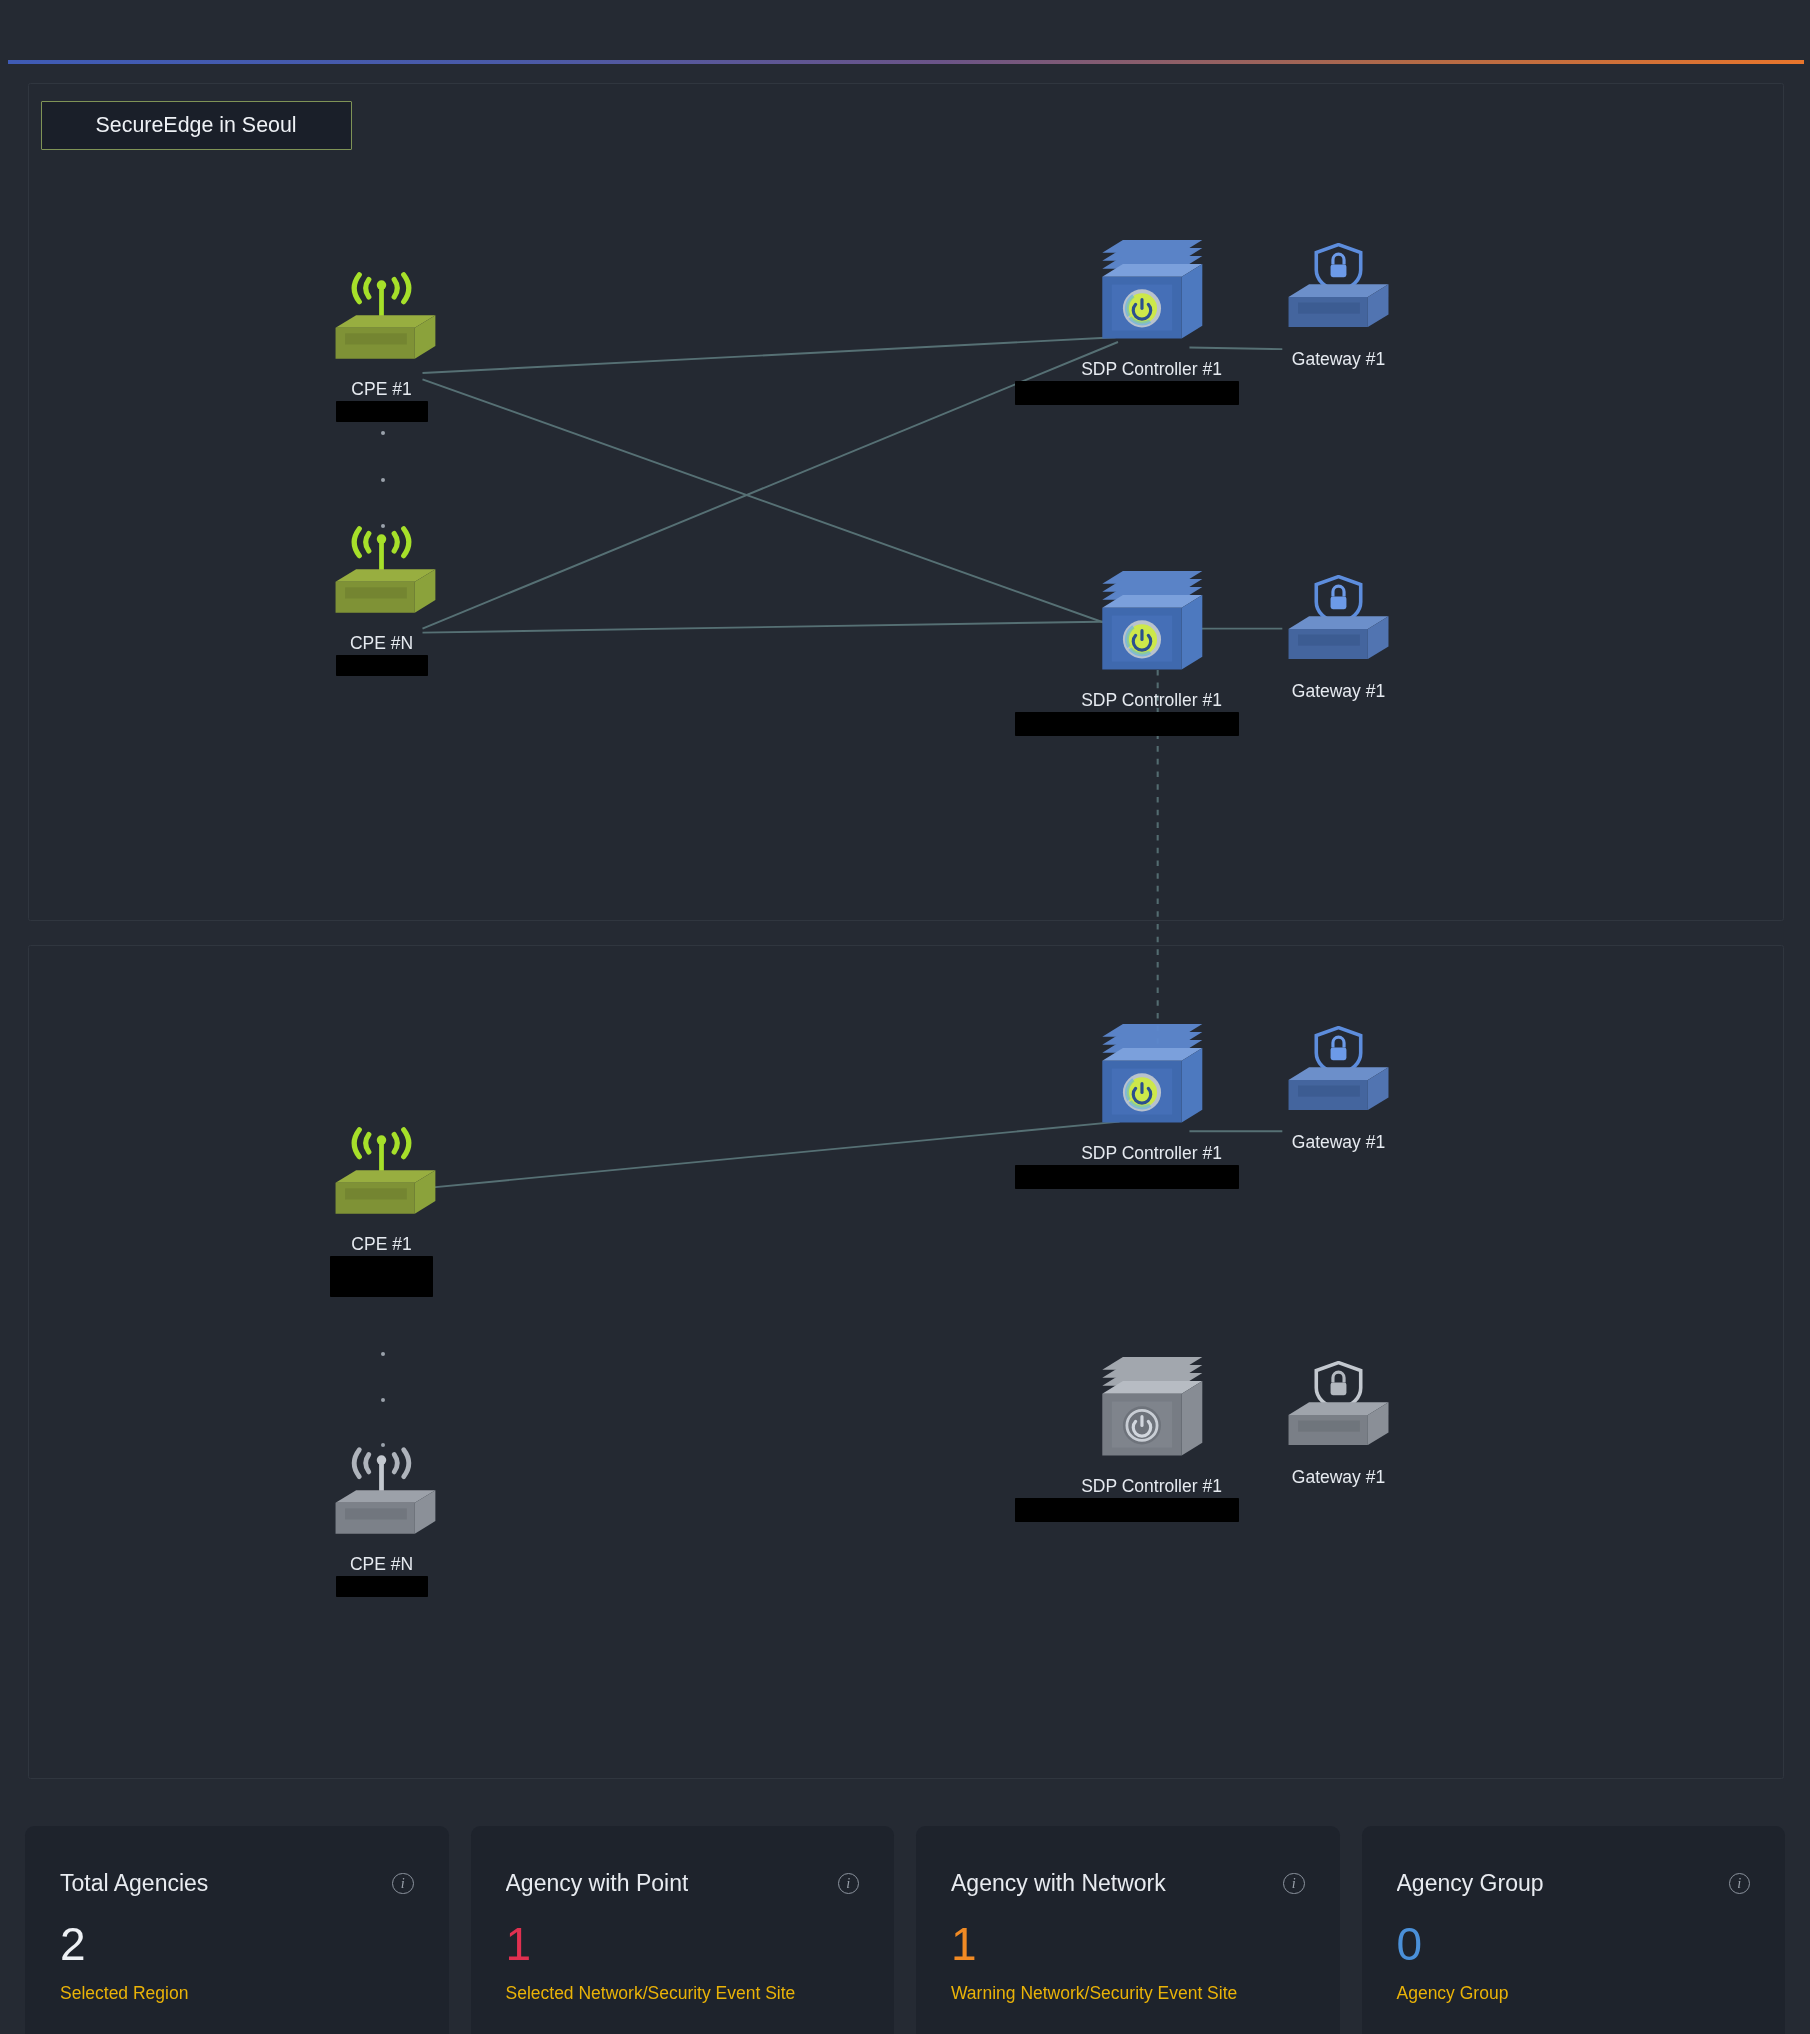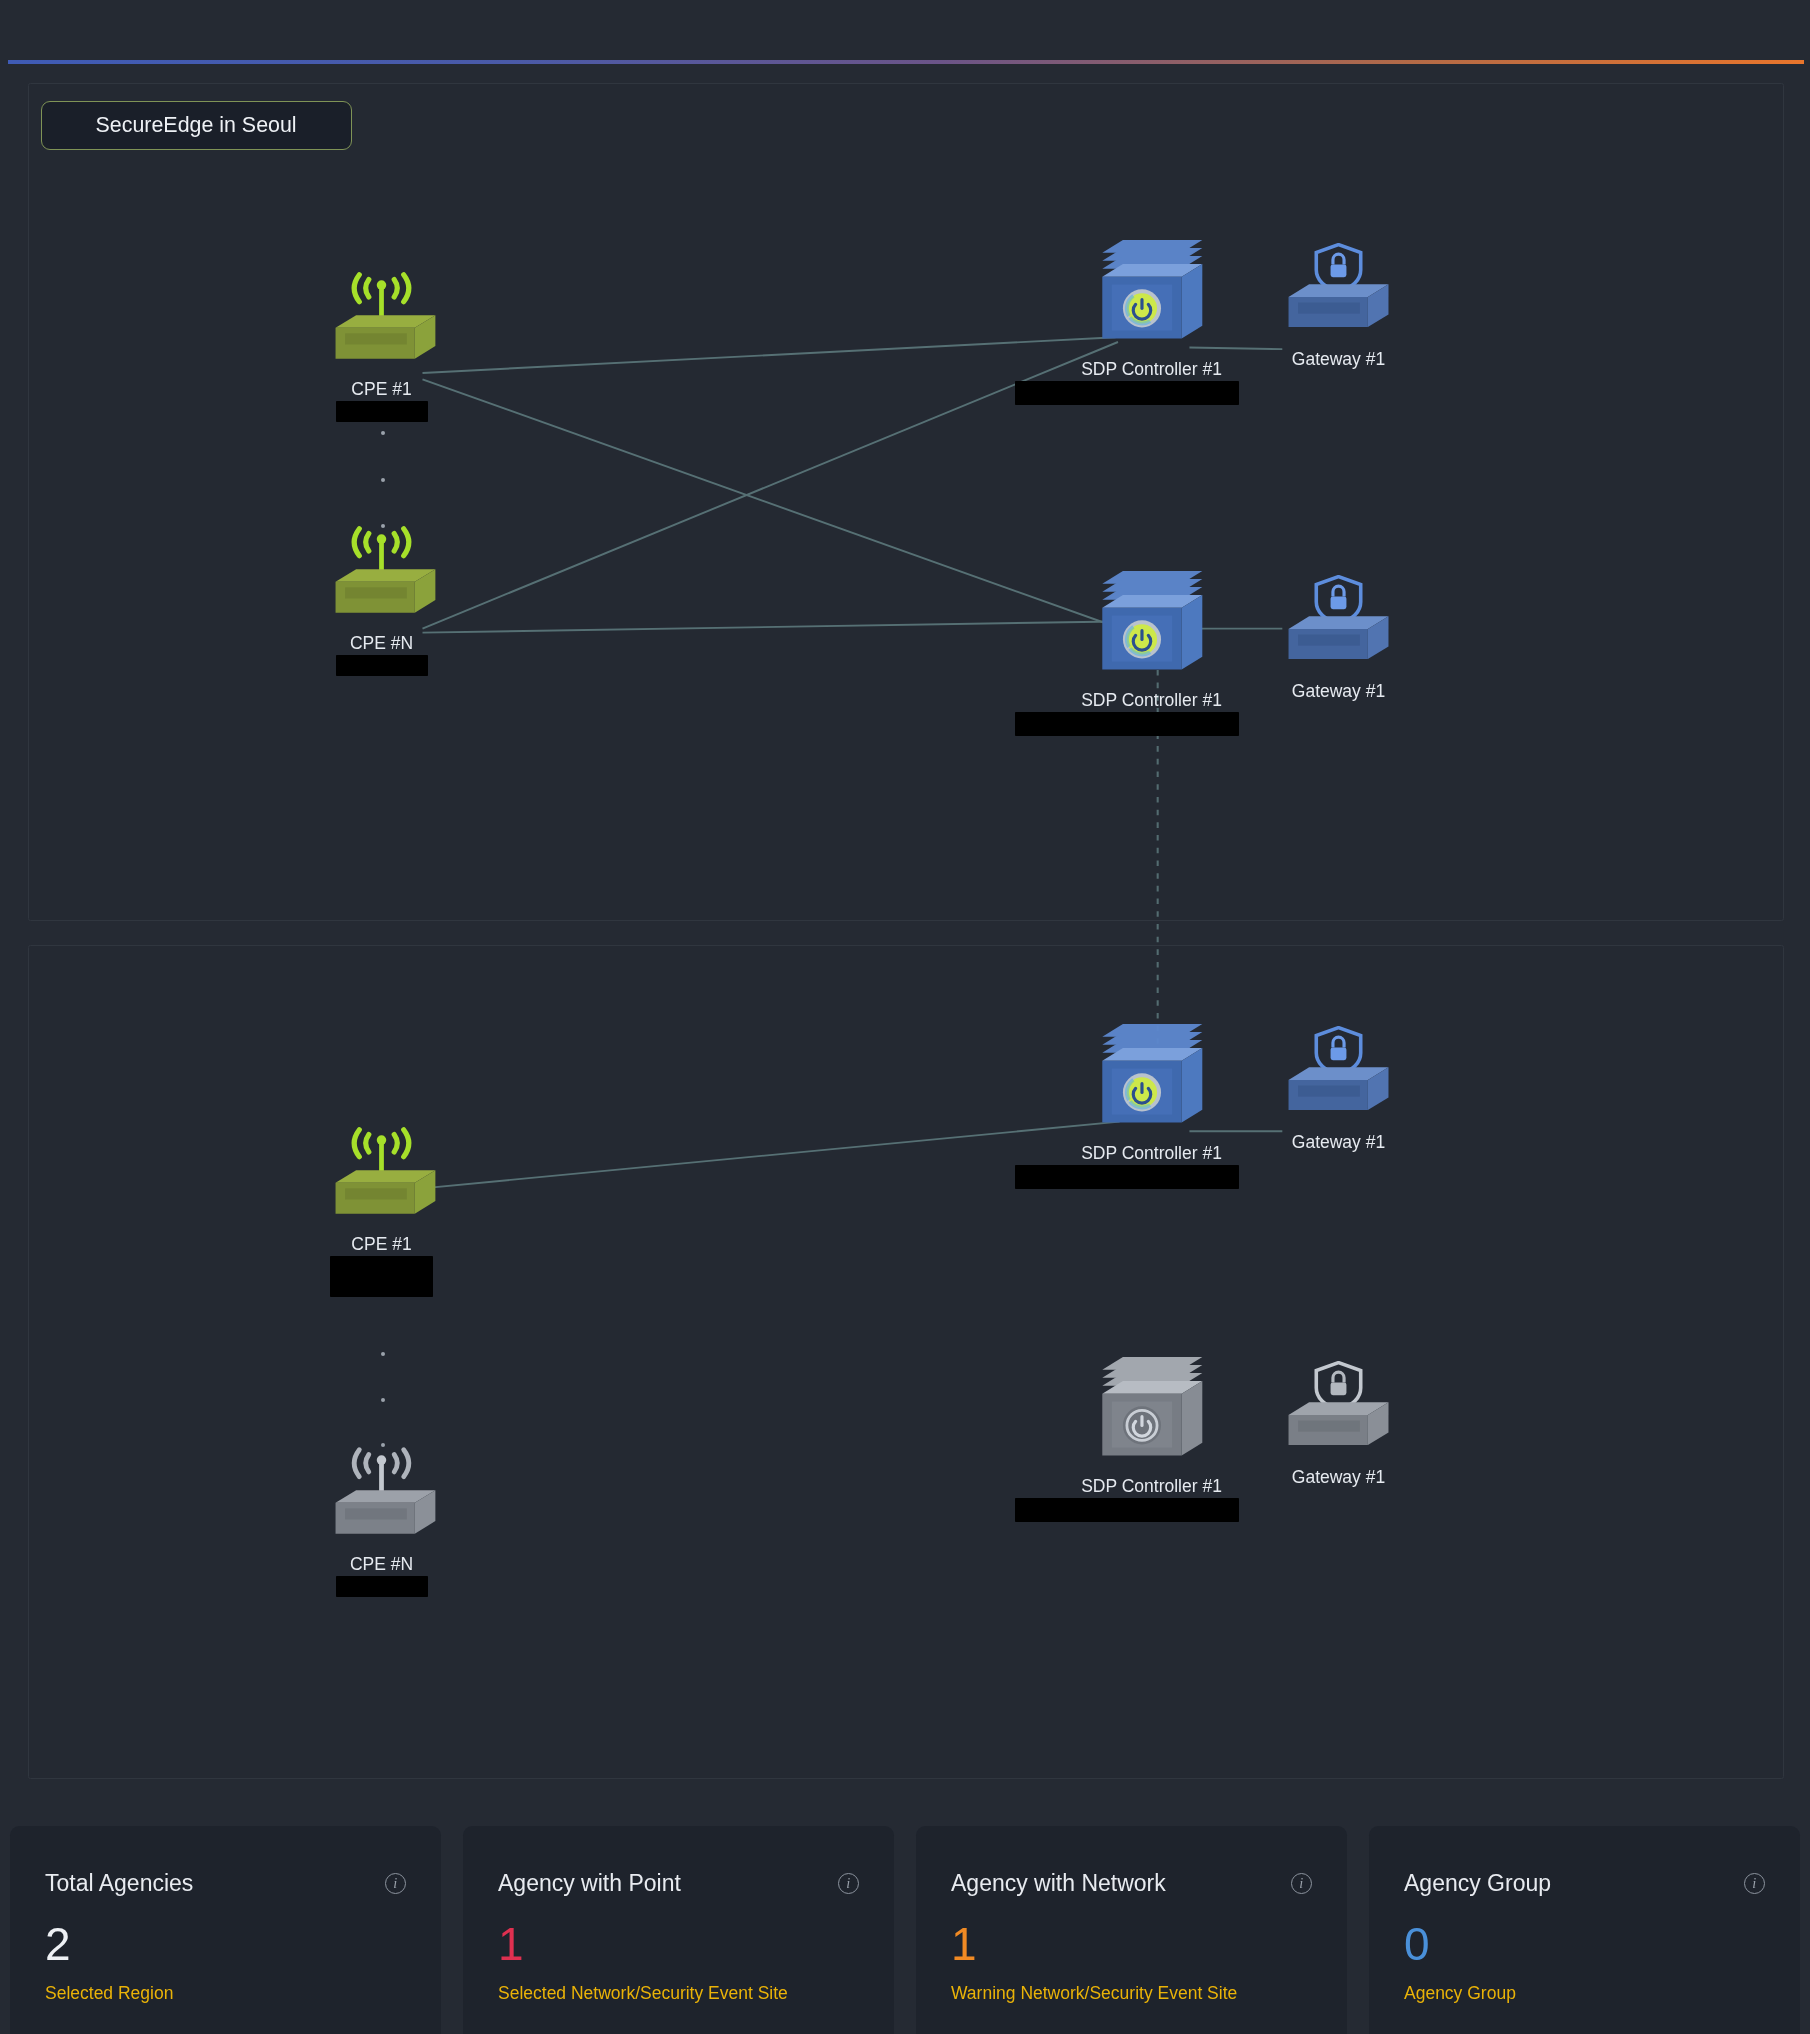--- a/index.html
+++ b/index.html
@@ -85,21 +85,21 @@
   #panel-seoul   { top: 8px;   height: 838px; }
   #panel-daejeon { top: 870px; height: 834px; }
 
   .region-badge {
     position: absolute;
     left: 12.7px; top: 18px;
     min-width: 311px;
     padding: 11px 16px;
     background: #1a1f29;
     border: 0.8px solid #7f9356;
-    border-radius: 9px;
+    border-radius: 1px;
     color: #eef1f5;
     font-size: 21.4px;
     text-align: center;
     white-space: nowrap;
   }
 
   
   .links {
     position: absolute;
     left: 0; top: 0;
@@ -152,21 +152,21 @@
     background: #9aa1ab; display: block;
   }
 
   
   .cards {
     position: absolute;
     left: 0; top: 1826px;
     width: 1810px; height: 208px;
     display: flex;
     gap: 22px;
-    padding: 0 10px;
+    padding: 0 25px;
   }
   .card {
     flex: 1 1 0;
     background: #1e232c;
     border-radius: 9.5px 9.5px 0 0;
     padding: 44px 35px 0 35px;
     position: relative;
     min-width: 0;
   }
   .card-head {

